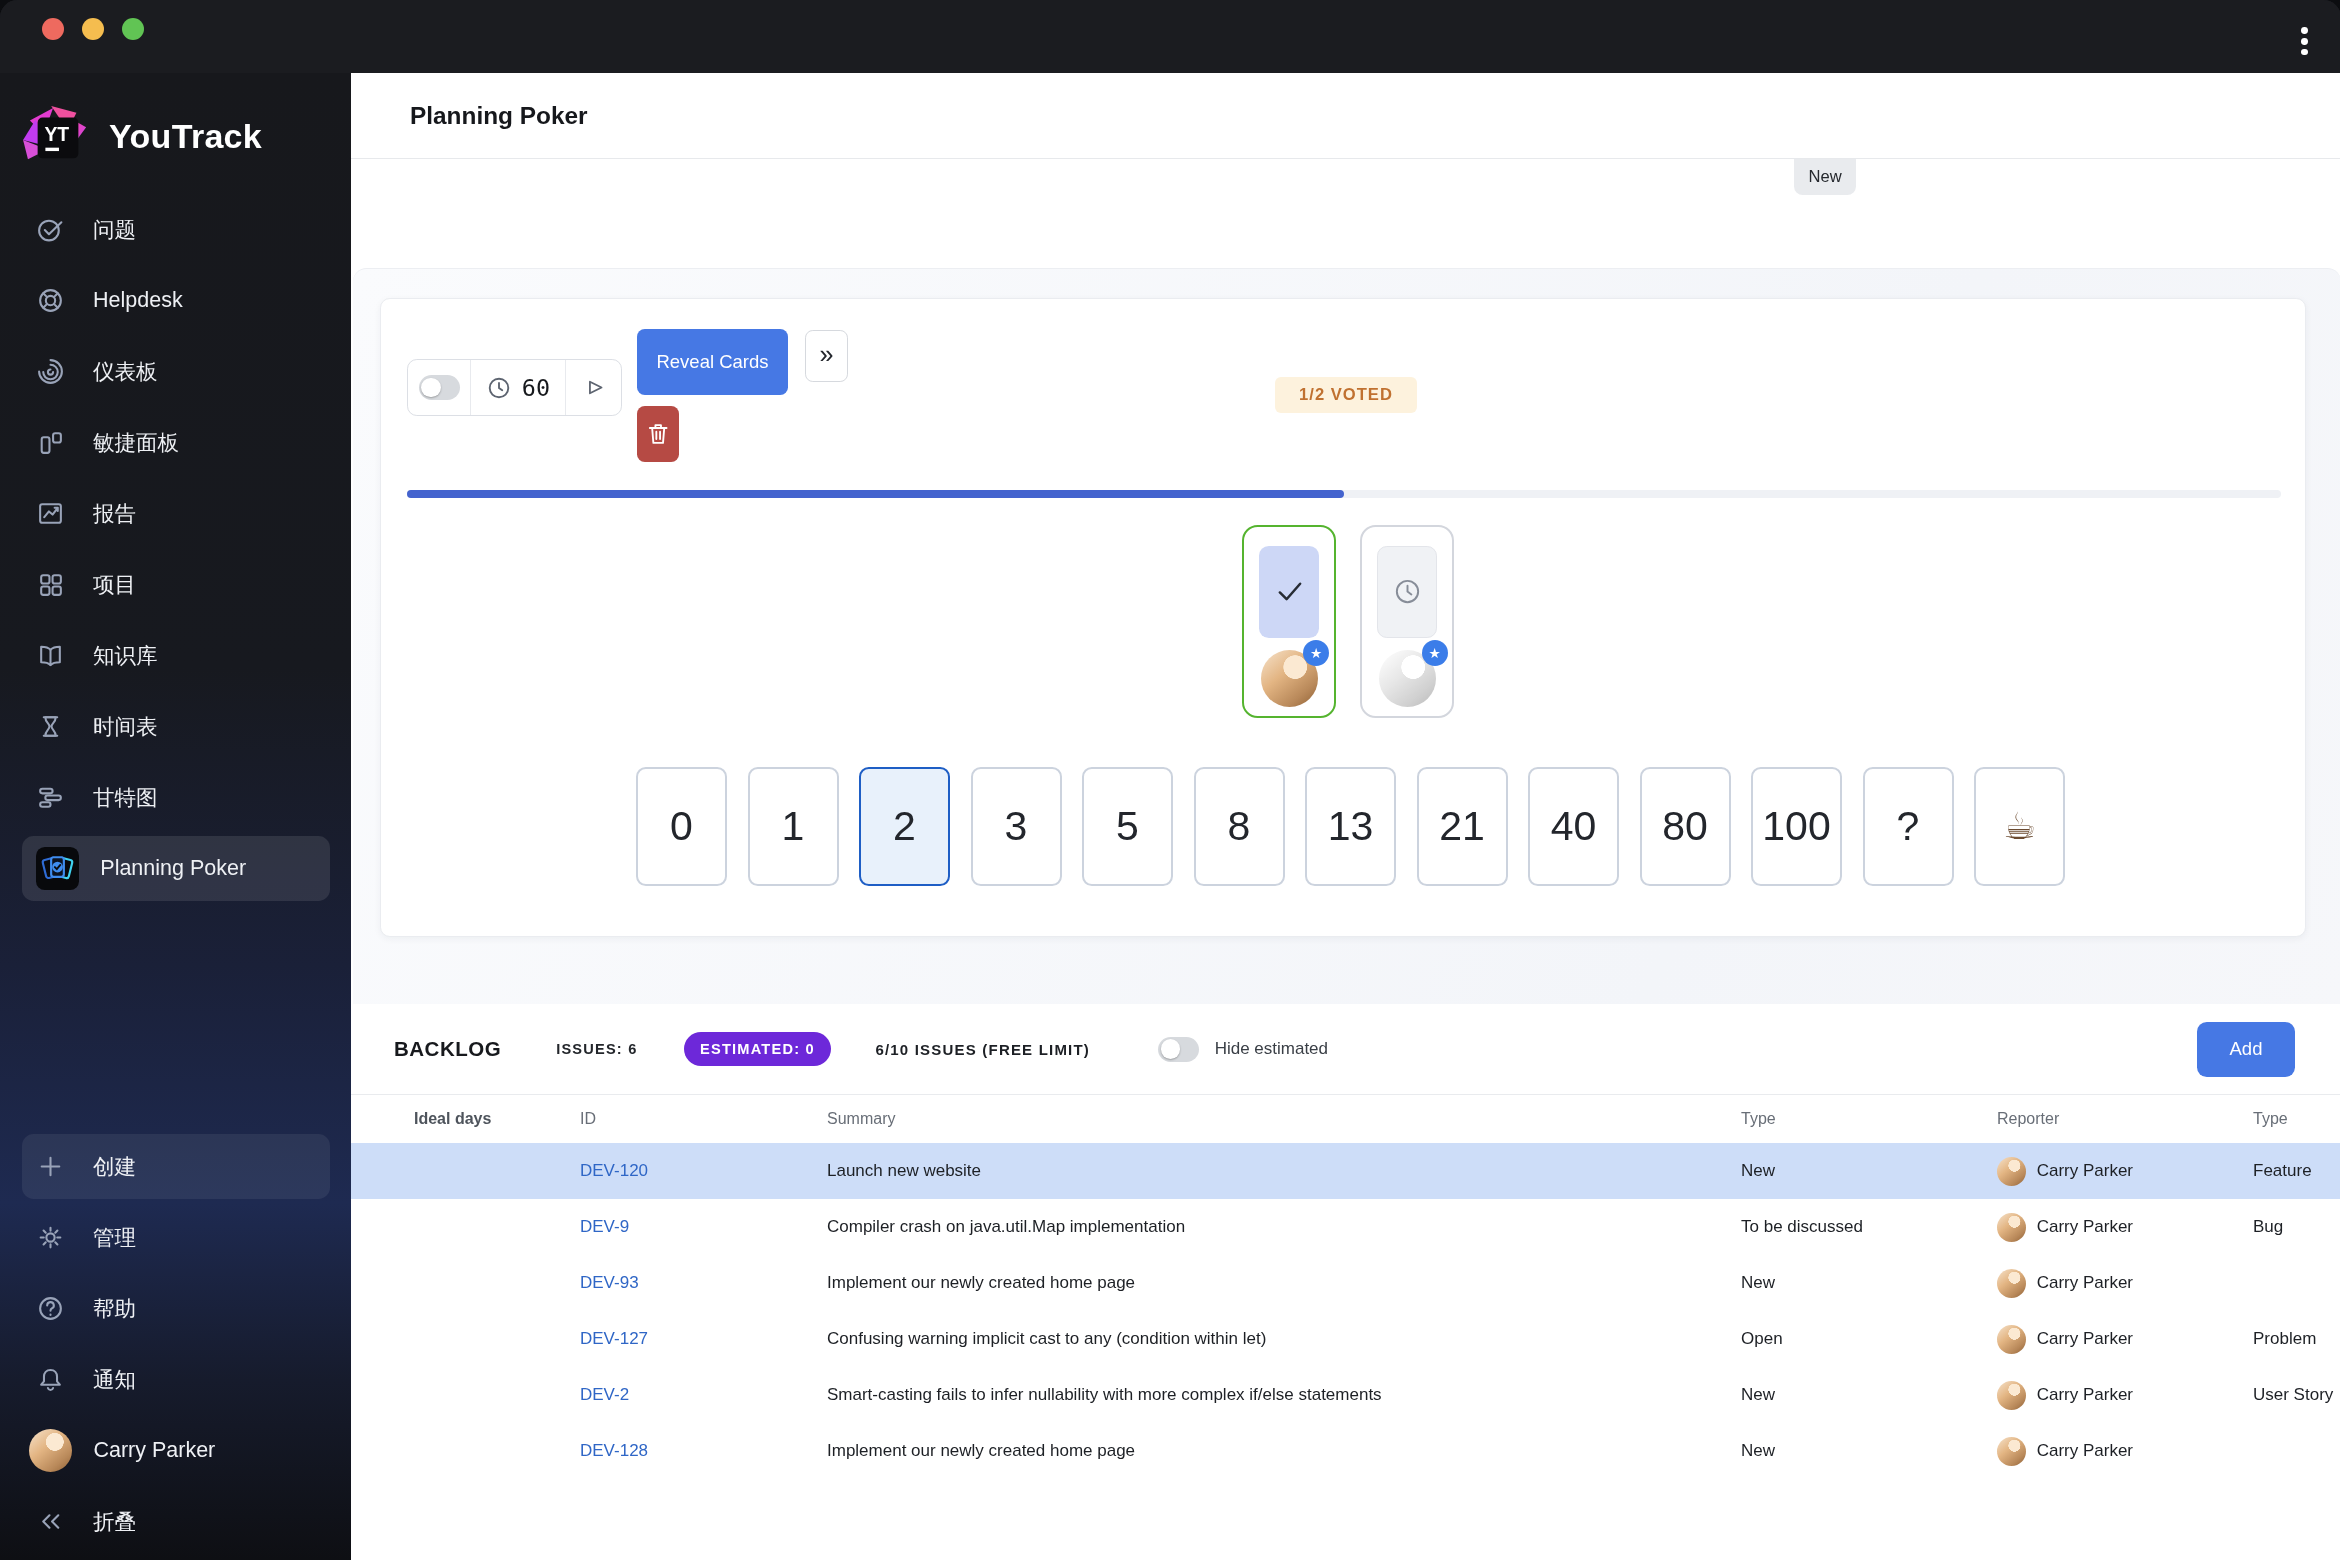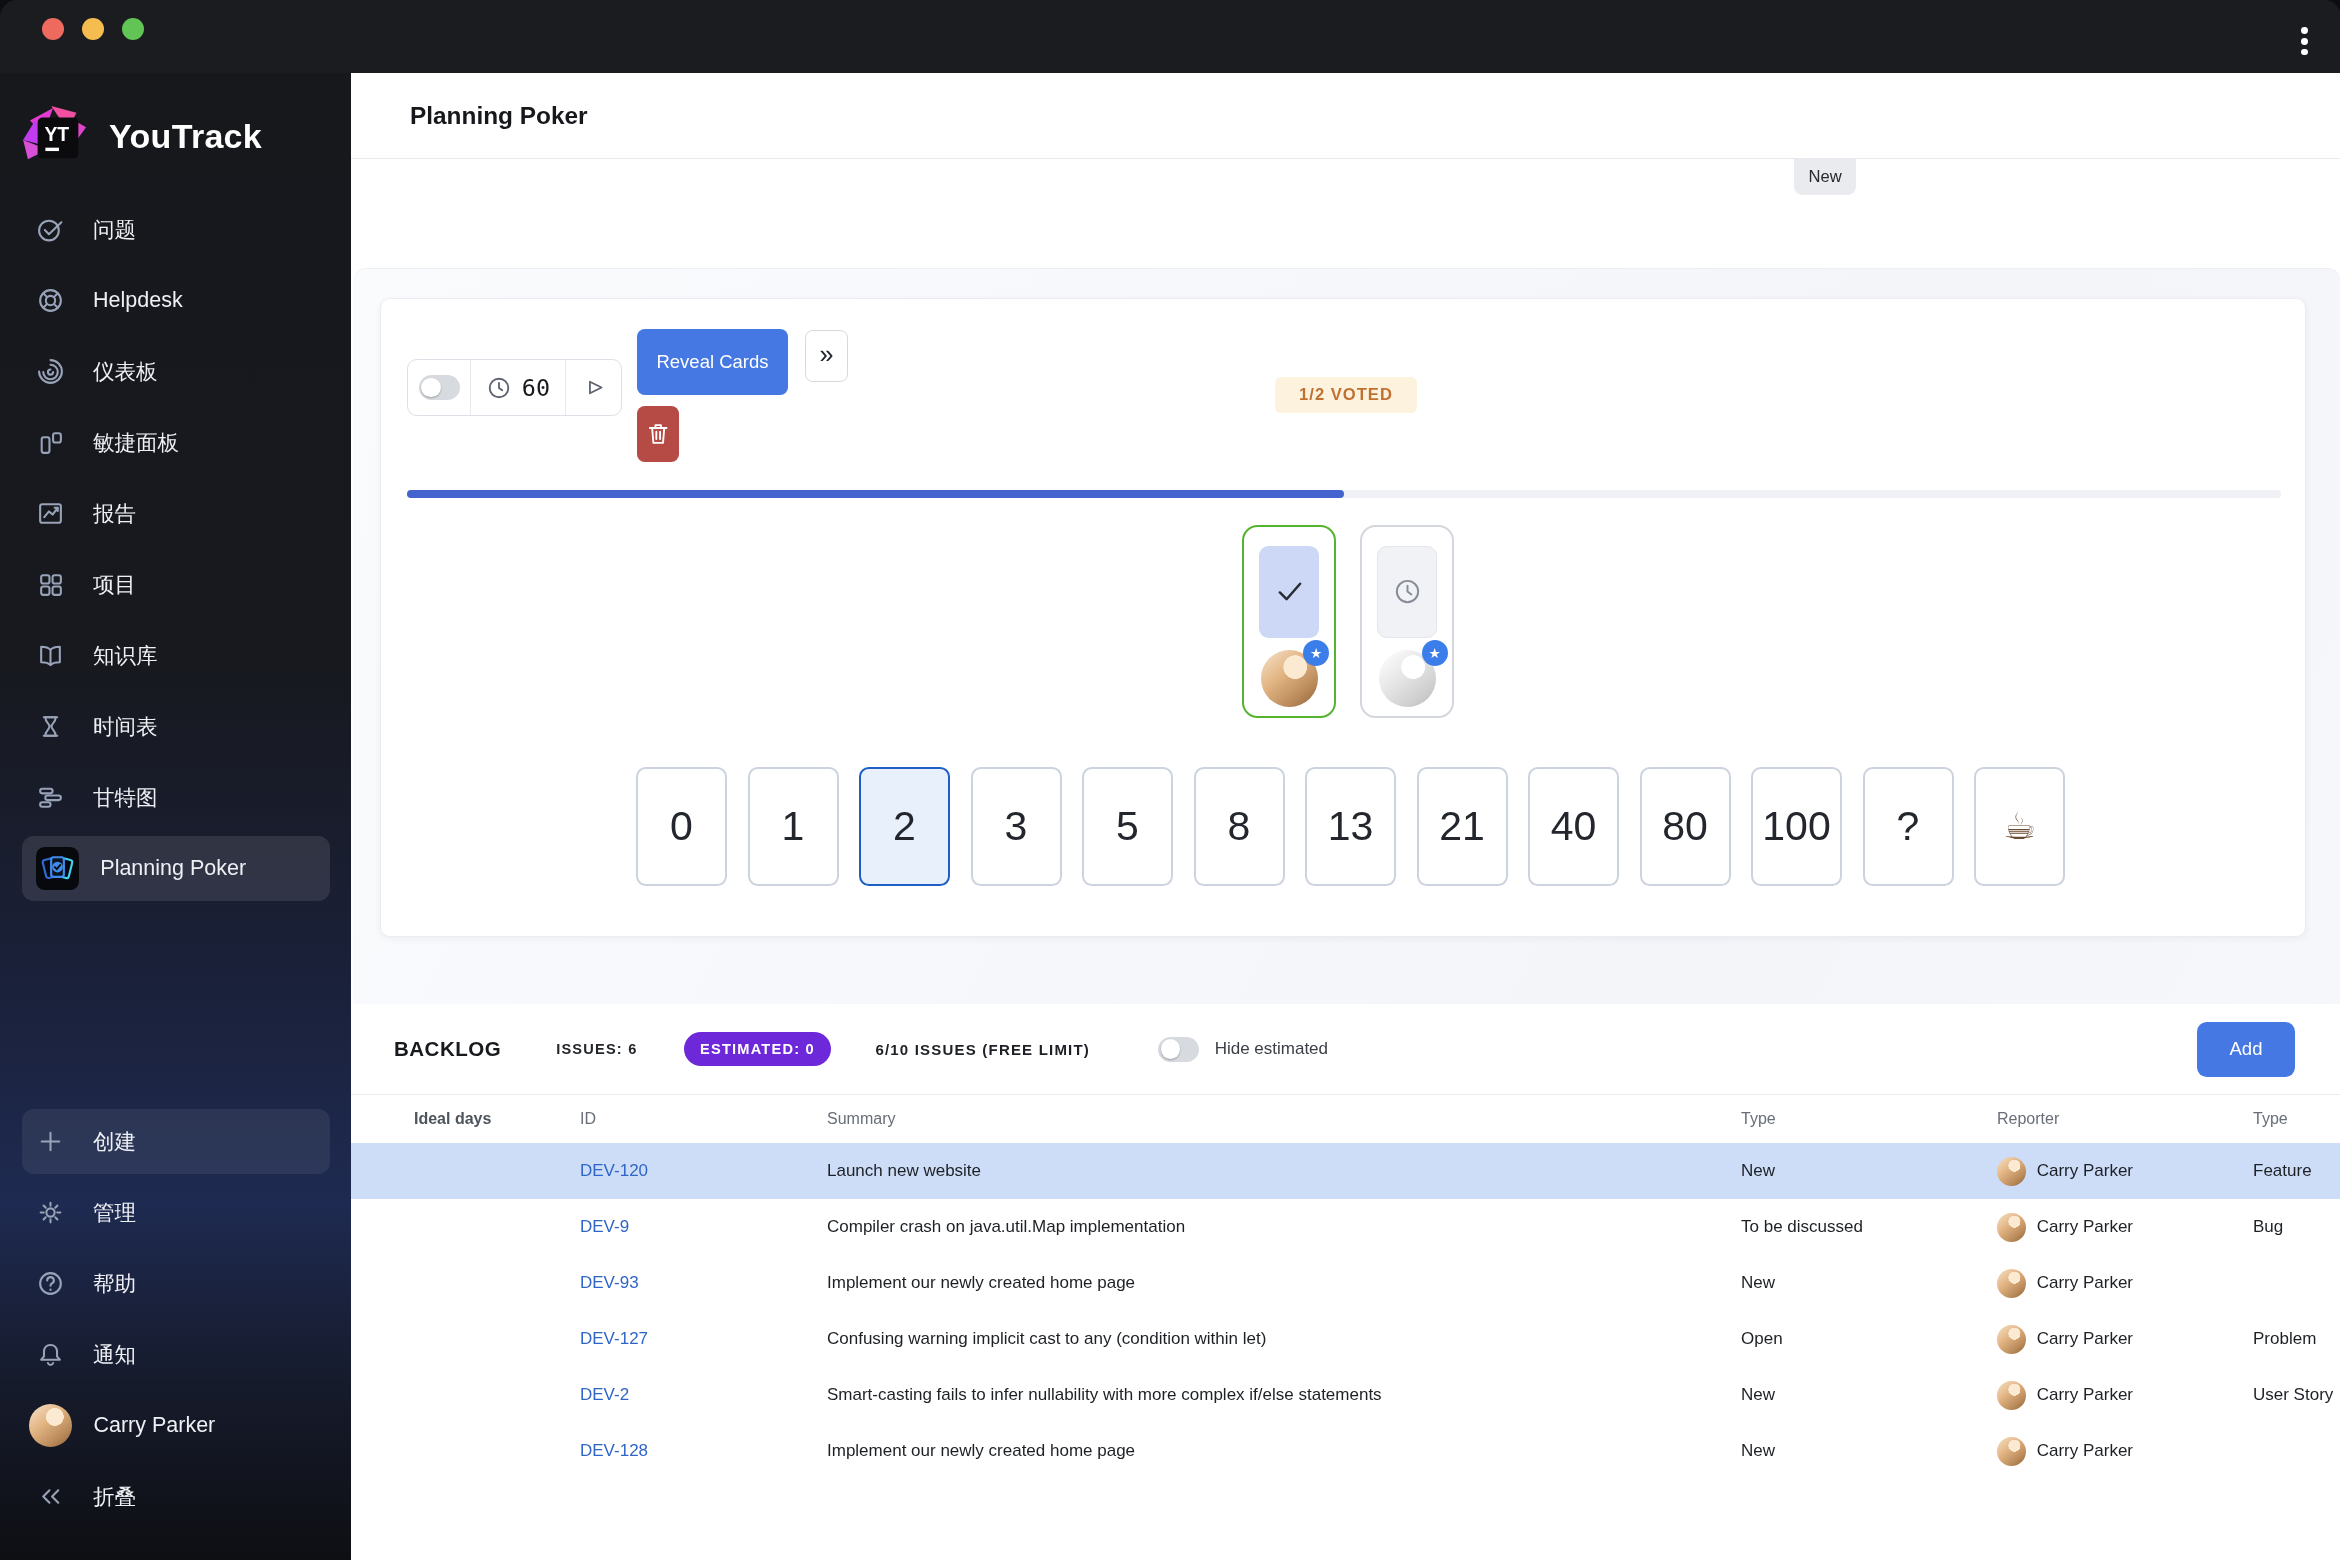--- a/index.html
+++ b/index.html
@@ -262,21 +262,21 @@
        <rect x="22.5" y="12" width="13" height="19" rx="2.5" stroke="#3fd2f0" transform="rotate(14 29 21.5)"></rect>
        <rect x="15.5" y="10.5" width="13" height="20" rx="2.5" stroke="#3f8df0" fill="#0c1322"></rect>
      </g>
      <circle cx="22" cy="20.5" r="5.5" fill="#3f8df0"></circle>
      <path d="M19.3 20.6l2 2 3.6-4.2" stroke="#0a0c10" stroke-width="2" fill="none" stroke-linecap="round"></path>
               </svg></span>
             <span>Planning Poker</span>
           </div>
         </nav>
       <div style="flex:1"></div>
-      <nav id="nav-footer" style="padding-bottom:28px">
+      <nav id="nav-footer" style="padding-bottom:3px">
           <div class="item boxed highlight">
             <span class="ico">
               <svg viewBox="0 0 28 28" fill="none" stroke="currentColor" stroke-width="2" stroke-linecap="round" stroke-linejoin="round">
                 <path d="M14 5.5v17M5.5 14h17"></path>
               </svg>
             </span>
             <span>创建</span>
           </div>
           <div class="item">
             <span class="ico">

